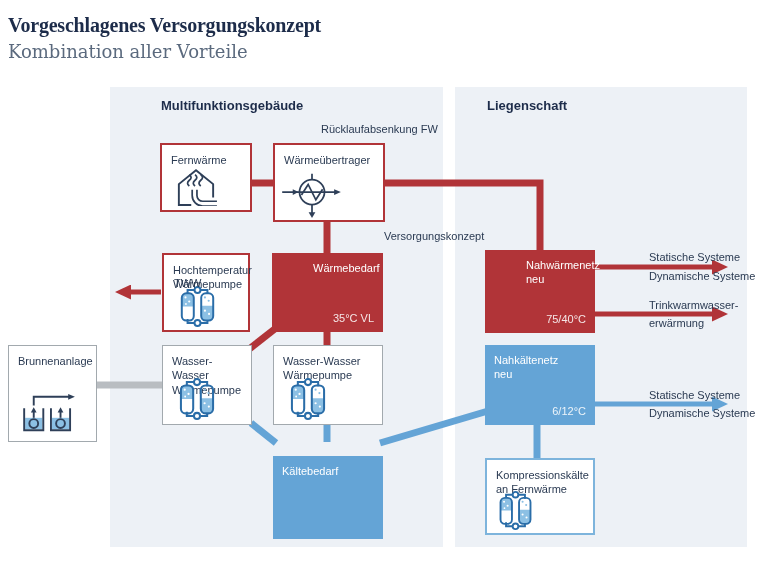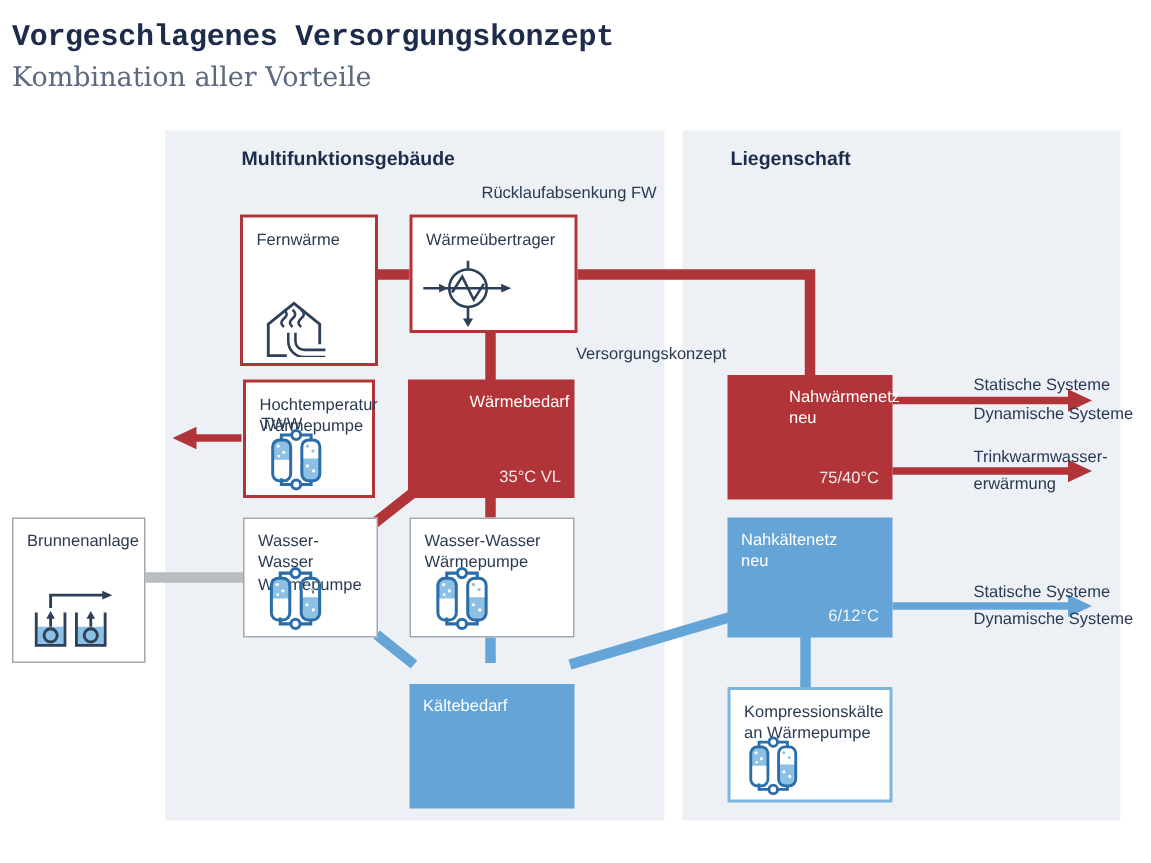--- a/index.html
+++ b/index.html
@@ -4,21 +4,21 @@
 <style>
   :root{
     --red:#b13438; --blue:#64a4d6; --panel:#edf1f6; --navy:#2a3a52;
     --heading:#1d2c4a; --subtitle_color:#5b6a7e; --gray_border:#a2a9ae;
     --pipe_gray:#b9bdc1; --lightblue_border:#7db4dc; --icon_blue:#2a6da8;
     --icon_fill:#8cc0e4; --icon_navy:#2e3f58;
   }
   html,body{margin:0;padding:0;background:#fff;}
   .stage{position:relative;width:767px;height:575px;background:#fff;overflow:hidden;
          font-family:"Liberation Sans",sans-serif;color:var(--navy);}
-  .title{position:absolute;left:8px;top:14px;font-family:Liberation Mono, monospace;
+  .title{position:absolute;left:8px;top:14px;font-family:Liberation Serif, serif;
          font-weight:bold;font-size:20px;color:var(--heading);letter-spacing:-0.2px;}
   .subtitle{position:absolute;left:8px;top:41px;font-family:"DejaVu Serif",serif;
          font-size:18px;color:var(--subtitle_color);}
   .panel{position:absolute;top:87px;height:460px;background:var(--panel);z-index:0;}
   .panel.pl{left:110px;width:333px;}
   .panel.pr{left:455px;width:292px;}
   .panel-h{position:absolute;font-size:13px;font-weight:bold;color:var(--heading);z-index:3;}
   svg.wires{position:absolute;left:0;top:0;z-index:1;}
   .pipe{fill:none;stroke-width:7;stroke-linejoin:miter;}
   .arrow{fill:none;stroke-width:5;}
@@ -97,21 +97,21 @@
     <path class="arrow w-red" d="M161,292 H129" marker-end="url(#ar)"></path>
     <path class="arrow w-red" d="M595,267 H714" marker-end="url(#ar)"></path>
     <path class="arrow w-red" d="M595,314 H714" marker-end="url(#ar)"></path>
     <path class="pipe w-blue" d="M251,423 L276,443"></path>
     <path class="pipe w-blue" d="M327,424 V442"></path>
     <path class="pipe w-blue" d="M380,443 L488,411"></path>
     <path class="pipe w-blue" d="M537,424 V459"></path>
     <path class="arrow w-blue" d="M595,404 H714" marker-end="url(#ab)"></path>
   </svg>
 
-  <div class="box b-red" style="left:160px;top:143px;width:92px;height:101px">
+  <div class="box b-red" style="left:160px;top:143px;width:92px;height:69px">
     <div class="bl">Fernwärme</div>
     <svg class="icon" style="left:12px;bottom:4px" width="44" height="40" viewBox="0 0 46 42">
       <path class="i-stroke" d="M41,33 V19 L23,4.5 L5,19 V41 H18"></path>
       <path class="i-thin" d="M16,9 c2.5,2 2.5,4 0,6 c-2.5,2 -2.5,4 0,6"></path>
       <path class="i-thin" d="M22,9 c2.5,2 2.5,4 0,6 c-2.5,2 -2.5,4 0,6"></path>
       <path class="i-thin" d="M28,9 c2.5,2 2.5,4 0,6 c-2.5,2 -2.5,4 0,6"></path>
       <path class="i-thin" d="M24,25 V31 a6,6 0 0 0 6,6 H45"></path>
       <path class="i-thin" d="M19,25 V31 a11,11 0 0 0 11,11 H45"></path>
     </svg>
   </div>
@@ -188,21 +188,21 @@
   </div>
 
   <div class="box f-blue" style="left:485px;top:345px;width:110px;height:80px">
     <div class="bl"><span>Nahkältenetz</span><br>
       <span>neu</span></div>
     <div class="temp">6/12°C</div>
   </div>
 
   <div class="box b-lblue" style="left:485px;top:458px;width:110px;height:77px">
     <div class="bl"><span>Kompressionskälte</span><br>
-      <span>an Wärmepumpe</span></div>
+      <span>an Fernwärme</span></div>
     <svg class="icon" style="left:11px;bottom:2px" width="35" height="41" viewBox="0 0 44 52">
         <use href="#hp"></use>
       </svg>
   </div>
 
   <div class="lab" style="left:273px;top:123px">Rücklaufabsenkung FW</div>
   <div class="lab" style="left:336px;top:230px">Versorgungskonzept</div>
   <div class="lab" style="left:126px;top:277px">TWW</div>
   <div class="lab" style="left:601px;top:251px">Statische Systeme</div>
   <div class="lab" style="left:601px;top:270px">Dynamische Systeme</div>

